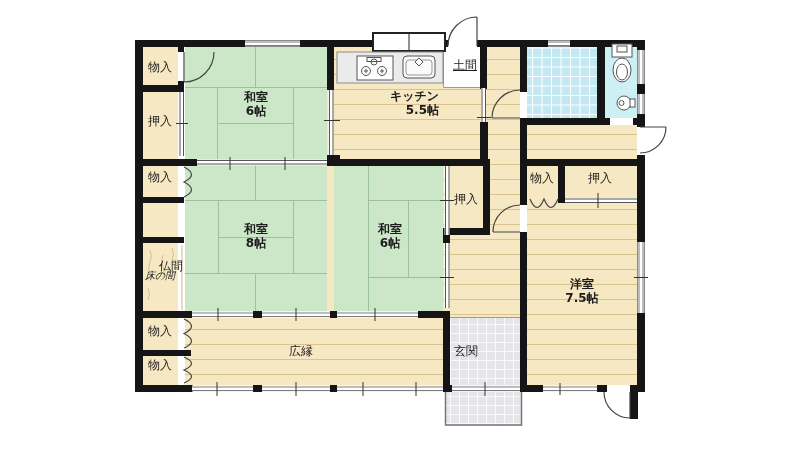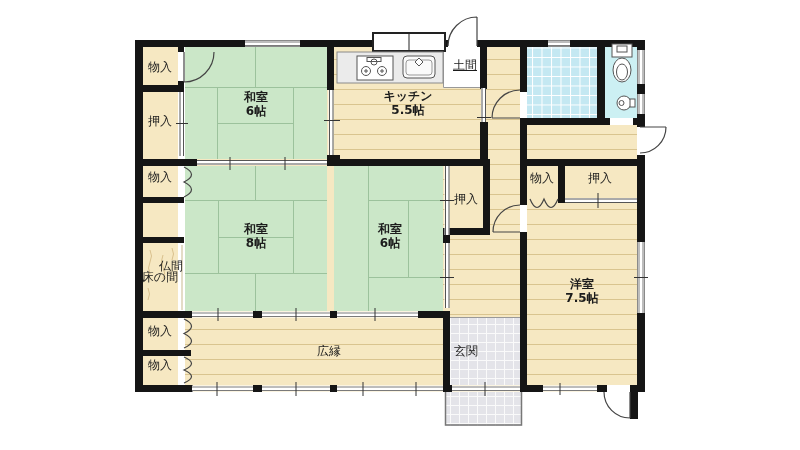--- a/index.html
+++ b/index.html
@@ -1,21 +1,21 @@
 <!DOCTYPE html>
 <html><head>
 <meta charset="utf-8">
 <style>
   html,body{margin:0;padding:0;background:#fff;}
   .plan{position:relative;width:800px;height:450px;background:#fff;overflow:hidden;
         font-family:"DejaVu Sans",sans-serif;padding-left:34px;}
   .plan svg{position:absolute;left:0;top:0;}
   .lbl{position:absolute;font-size:12px;line-height:1.17;color:#1c1c1c;
        text-align:center;white-space:nowrap;}
-  .lbl.small{font-size:12px;}
+  .lbl.small{font-size:10px;font-style:italic;}
   .lbl span{display:block;font-weight:bold;}
 </style>
 </head>
 <body>
 
 <div class="plan">
 
 <svg width="800" height="450" viewBox="0 0 800 450">
   <defs>
     <pattern id="pWood" width="12" height="15" patternUnits="userSpaceOnUse">
@@ -244,21 +244,21 @@
   </g>
 </svg>
 
 <div>
   <div class="lbl" style="left:141px;top:60px;width:38px;">物入</div>
   <div class="lbl" style="left:141px;top:114px;width:38px;">押入</div>
   <div class="lbl" style="left:221px;top:90px;width:70px;">
     <span>和室</span>
     <span>6帖</span>
   </div>
-  <div class="lbl" style="left:377px;top:89px;width:62px;">
+  <div class="lbl" style="left:377px;top:89px;width:62px;text-align:right;">
     <span>キッチン</span>
     <span>5.5帖</span>
   </div>
   <div class="lbl" style="left:450px;top:58px;width:30px;text-decoration:underline;">土間</div>
   <div class="lbl" style="left:141px;top:170px;width:38px;">物入</div>
   <div class="lbl" style="left:152px;top:211px;width:38px;margin-top:48px;">仏間</div>
   <div class="lbl small" style="left:137px;top:270px;width:46px;">床の間</div>
   <div class="lbl" style="left:221px;top:222px;width:70px;">
     <span>和室</span>
     <span>8帖</span>
@@ -269,17 +269,17 @@
   </div>
   <div class="lbl" style="left:450px;top:192px;width:32px;">押入</div>
   <div class="lbl" style="left:526px;top:171px;width:32px;">物入</div>
   <div class="lbl" style="left:584px;top:171px;width:32px;">押入</div>
   <div class="lbl" style="left:547px;top:277px;width:70px;">
     <span>洋室</span>
     <span>7.5帖</span>
   </div>
   <div class="lbl" style="left:141px;top:324px;width:38px;">物入</div>
   <div class="lbl" style="left:141px;top:358px;width:38px;">物入</div>
-  <div class="lbl" style="left:313px;top:344px;width:32px;">広縁</div>
+  <div class="lbl" style="left:285px;top:344px;width:32px;">広縁</div>
   <div class="lbl" style="left:450px;top:344px;width:32px;">玄関</div>
 </div>
 
 </div>
 
 </body></html>

